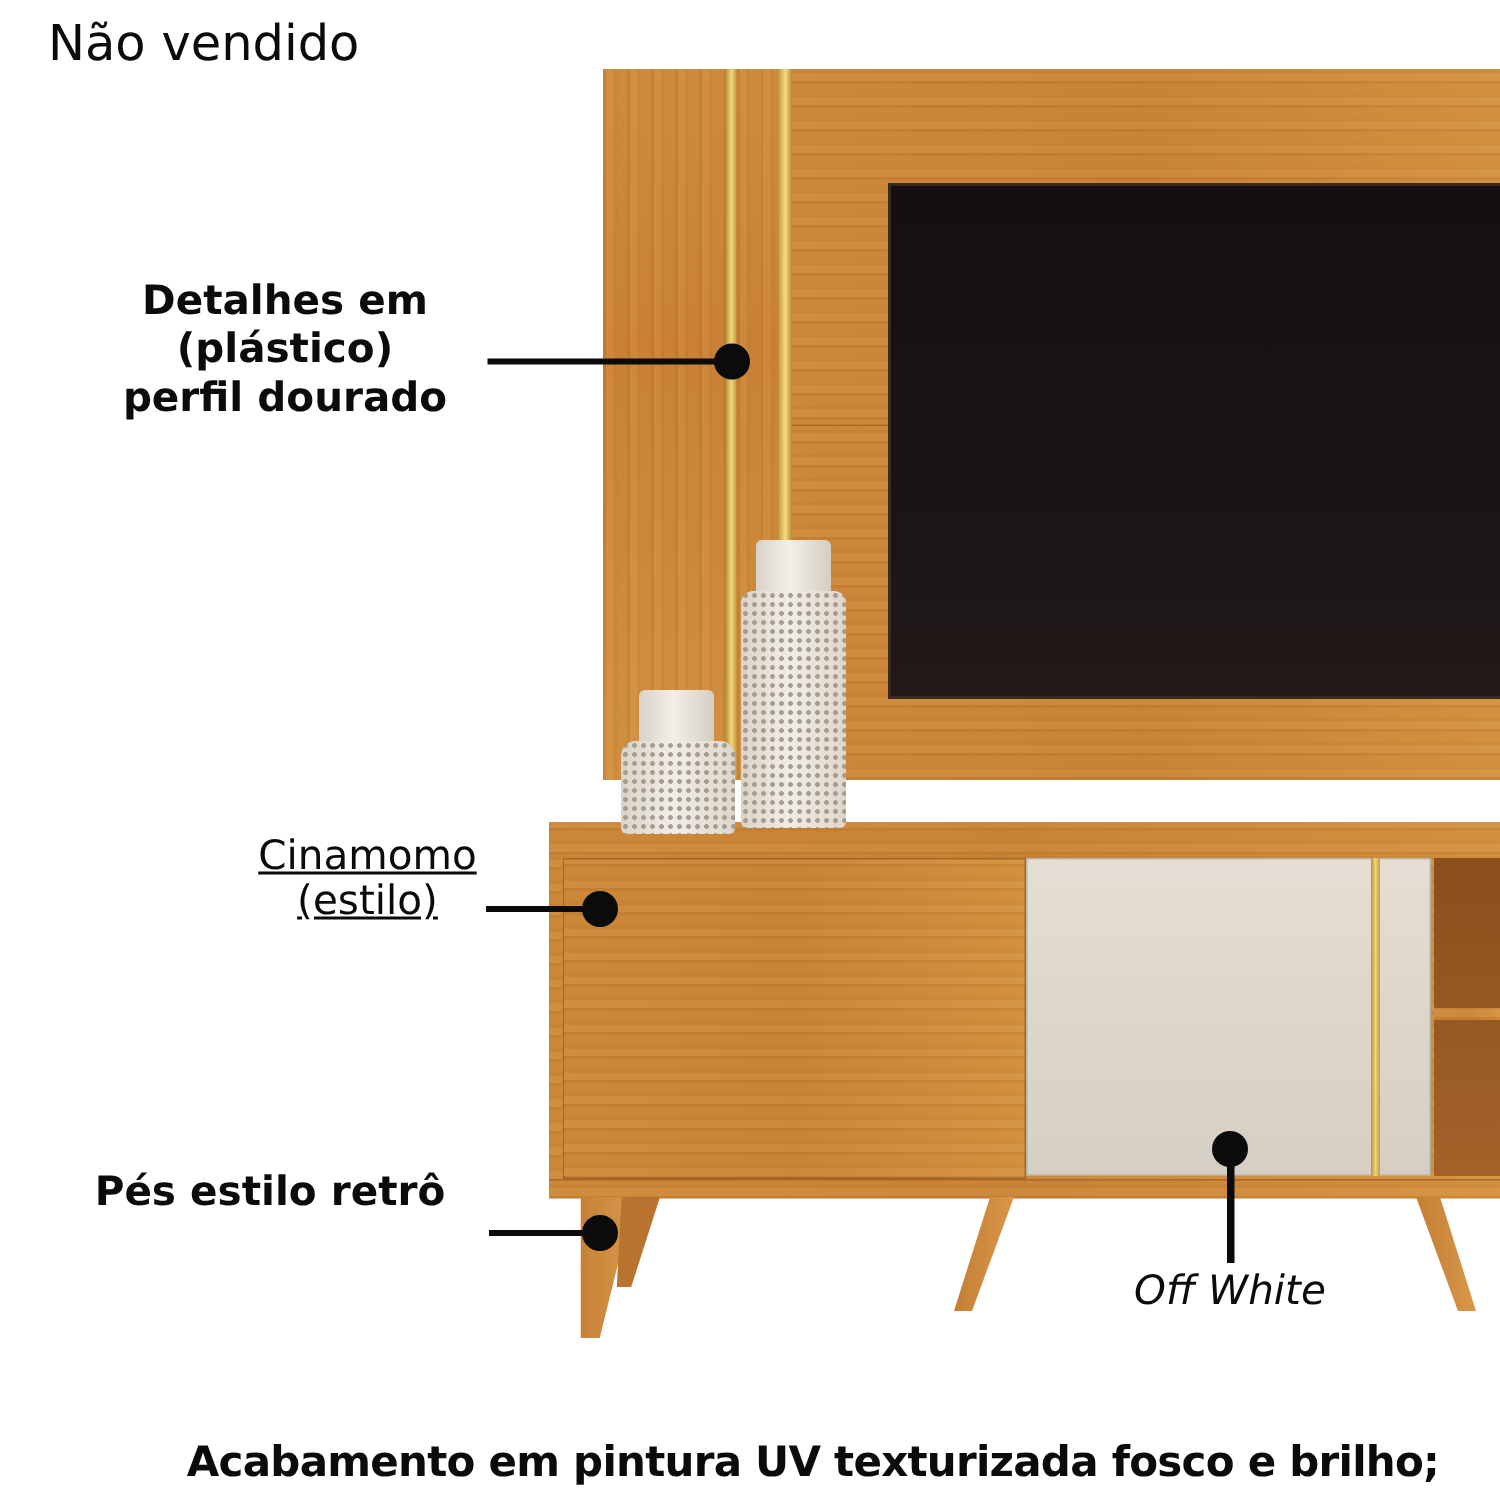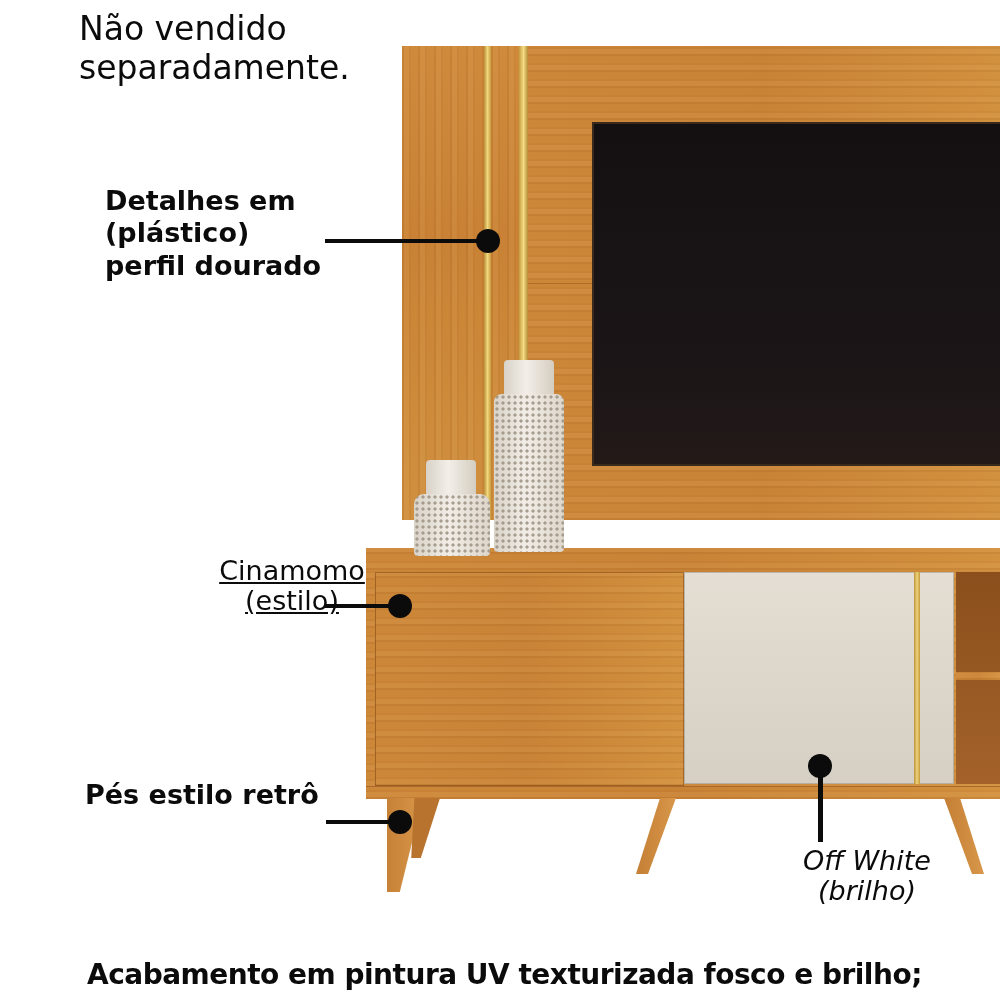--- a/index.html
+++ b/index.html
@@ -4,34 +4,33 @@
   <style>
     html, body { margin:0; padding:0; }
     body { width:1000px; height:1000px; position:relative; overflow:hidden; background:#ffffff; font-family:"Liberation Sans", sans-serif; color:#0b0b0b; }
     .abs { position:absolute; }
     .wood { background:
       repeating-linear-gradient(90deg, rgba(120,60,10,0.10) 0 2px, rgba(255,220,160,0.06) 2px 7px, rgba(150,80,20,0.08) 7px 9px, rgba(0,0,0,0) 9px 16px),
       linear-gradient(180deg, #cf8a3c, #c98235 40%, #d0903f); }
     .wood-h { background:
       repeating-linear-gradient(0deg, rgba(120,60,10,0.10) 0 2px, rgba(255,220,160,0.06) 2px 7px, rgba(150,80,20,0.08) 7px 9px, rgba(0,0,0,0) 9px 16px),
       linear-gradient(90deg, #cd8739, #c98336 50%, #d2913f); }
-    .label-thin { font-family:"DejaVu Sans", sans-serif; font-weight:normal; text-align:center; line-height:1.12;margin-left:47px; }
-    .label-bold { font-family:"DejaVu Sans", sans-serif; font-weight:bold; text-align:left; line-height:1.2;margin-left:45px; }
+    .label-thin { font-family:"DejaVu Sans", sans-serif; font-weight:normal; text-align:center; line-height:1.12; }
+    .label-bold { font-family:"DejaVu Sans", sans-serif; font-weight:bold; text-align:center; line-height:1.2; }
     .line { background:#0b0b0b; }
     .dot { width:24px; height:24px; border-radius:50%; background:#0b0b0b; }
     .vase { background:
       radial-gradient(circle at 3px 3px, rgba(160,150,135,0.9) 1.4px, rgba(0,0,0,0) 1.8px) 0 0/6px 6px,
       linear-gradient(90deg, #d9d3c8, #f1ede6 45%, #ddd6cb); }
   </style>
 </head>
 <body>
 
 <div class="abs label-thin" style="left:32px; top:10px; font-size:33px; text-align:left; line-height:1.18;">
   <div>Não vendido</div>
-  <div>separadamente.</div>
 </div>
 
 <div class="abs wood" style="left:402px; top:46px; width:598px; height:474px;">
 
   <div class="abs wood" style="left:0; top:0; width:82px; height:474px;"></div>
 
   <div class="abs" style="left:82px; top:0; width:7px; height:474px; background:linear-gradient(90deg,#b8913a,#f3d77c,#c79d3f);"></div>
   <div class="abs wood" style="left:89px; top:0; width:28px; height:474px;"></div>
   <div class="abs" style="left:117px; top:0; width:9px; height:315px; background:linear-gradient(90deg,#c49a3e,#f5dc85,#b58c36);"></div>
 
@@ -86,16 +85,15 @@
 <div class="abs dot" style="left:388px; top:594px;"></div>
 
 <div class="abs label-bold" style="left:40px; top:779px; width:280px; font-size:27px;">Pés estilo retrô</div>
 <div class="abs line" style="left:326px; top:820px; width:72px; height:4px;"></div>
 <div class="abs dot" style="left:388px; top:810px;"></div>
 
 <div class="abs dot" style="left:808px; top:754px;"></div>
 <div class="abs line" style="left:818px; top:770px; width:5px; height:72px;"></div>
 <div class="abs label-thin" style="left:730px; top:846px; width:180px; font-size:27px;font-style:italic;">
   <div>Off White</div>
-  <div>(brilho)</div>
 </div>
 
 <div class="abs label-bold" style="left:0; top:958px; width:1000px; font-size:28px; letter-spacing:-0.5px;padding-left:42px;">Acabamento em pintura UV texturizada fosco e brilho;</div>
 
 </body></html>

